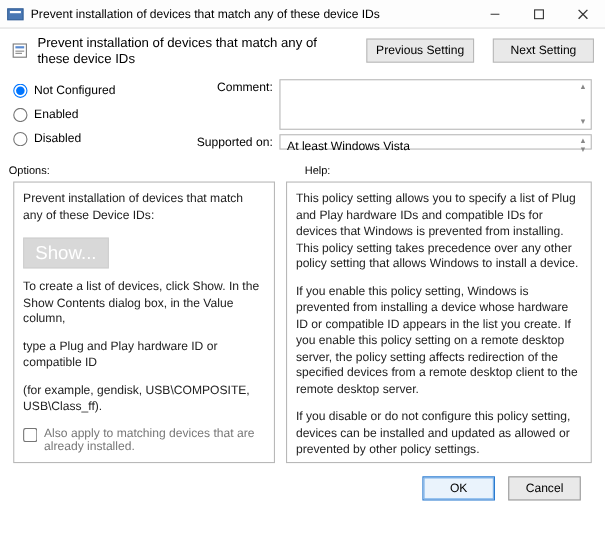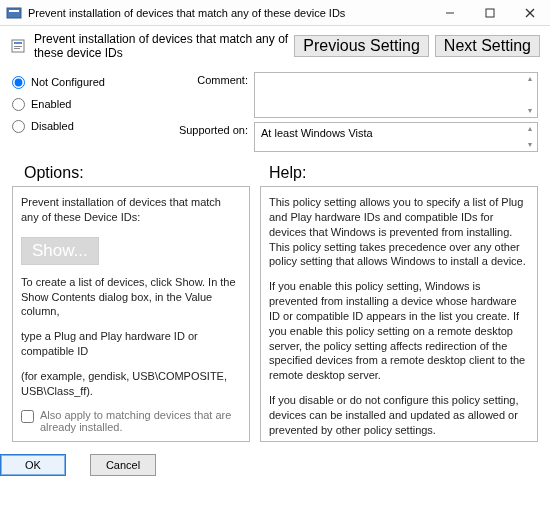--- a/index.html
+++ b/index.html
@@ -9,47 +9,47 @@
   .titlebar { height:26px; background:#fdfdfd; border-bottom:1px solid #dcdcdc; display:flex; align-items:center; }
   .titlebar .icon { width:16px; height:16px; margin:0 6px; display:flex; align-items:center; justify-content:center;}
   .titlebar .title { flex:1; font-size:11px; color:#000; white-space:nowrap; overflow:hidden; text-overflow:ellipsis;}
   .winbtns { display:flex; height:100%; }
   .winbtn { width:40px; height:100%; display:flex; align-items:center; justify-content:center; color:#333;}
   .winbtn svg { width:10px; height:10px; }
   
   .header { display:flex; align-items:center; padding:6px 10px 8px 10px; }
   .header .hicon { width:16px; height:16px; margin-right:8px; display:flex; align-items:center; justify-content:center;}
   .header .htitle { flex:1; font-size:12px; color:#000; }
-  .navbtn { height:22px; min-width:92px; margin-left:6px; background:#e9e9e9; border:1px solid #b8b8b8; font-size:16px; padding:0 8px; cursor:pointer;}
+  .navbtn { height:22px; min-width:92px; margin-left:17px; background:#e9e9e9; border:1px solid #b8b8b8; font-size:11px; padding:0 8px; cursor:pointer;}
   
   .configarea { padding:4px 12px 6px 12px; display:flex; }
   .radiocol { width:120px; padding-top:4px;}
   .radiol { display:flex; align-items:flex-start; height:22px; font-size:11px; }
   .radiol input { margin:0 6px 0 0; }
   .fieldcol { flex:1;margin-left:40px; }
   .fieldrow { display:flex; margin-bottom:4px; }
   .fieldlab { width:82px; text-align:right; padding-right:6px; padding-top:2px; font-size:11px;}
   .commentbox { flex:1; height:46px; border:1px solid #b8b8b8; background:#fff; position:relative; padding:3px 16px 3px 4px; font-size:11px; resize:none; overflow:hidden;}
-  .supportbox { flex:1; height:30px; border:1px solid #b8b8b8; background:#fff; position:relative; padding:4px 16px 3px 6px; font-size:11px;}
+  .supportbox { flex:1; height:14px; border:1px solid #b8b8b8; background:#fff; position:relative; padding:4px 16px 3px 6px; font-size:11px;}
   .vscroll-arrows { position:absolute; right:1px; top:1px; bottom:1px; width:12px; display:flex; flex-direction:column; justify-content:space-between;}
   .varrow { width:12px; height:10px; display:flex; align-items:center; justify-content:center; color:#888; font-size:8px; line-height:1;}
   
-  .collabels { display:flex; padding:2px 12px 4px 24px; font-size:16px; }
+  .collabels { display:flex; padding:2px 12px 4px 8px; font-size:10px;gap:24px; }
   .collabels .l { width:245px; }
   
   .panels { display:flex; padding:0 12px 6px 12px; gap:10px; height:262px;}
   .panel { border:1px solid #b8b8b8; background:#fff; padding:8px 8px 8px 8px; overflow:hidden; position:relative;}
   .panel.options { width:238px; }
   .panel.help { flex:1; }
   .panel p { margin:0 0 10px 0; line-height:1.35; font-size:11px; color:#222;}
   .showbtn { display:inline-block; background:#d8d8d8; color:#fff; border:1px solid #cfcfcf; padding:3px 10px; font-size:17px; margin:2px 0 10px 0;}
   .chkrow { display:flex; align-items:flex-start; color:#777; font-size:11px; margin-top:2px;}
   .chkrow input { margin:1px 6px 0 0;}
   
-  .btnbar { display:flex; align-items:center; padding:6px 12px 10px 0; gap:24px;}
+  .btnbar { display:flex; justify-content:flex-end; align-items:center; padding:6px 22px 10px 0; gap:12px;}
   .btnbar button { height:22px; min-width:66px; border:1px solid #999; background:#e9e9e9; font-size:11px; cursor:pointer;}
   .btnbar button.primary { border:1px solid #2a7bd0; box-shadow:inset 0 0 0 1px #7eb4ea; background:#eaf3fc;}
   .btnbar button.disabled { color:#a9a9a9; border-color:#cfcfcf; background:#f0f0f0; cursor:default;}
 </style>
 </head>
 <body>
 
 <div class="titlebar">
   <span class="icon">
     <svg viewBox="0 0 16 16">

